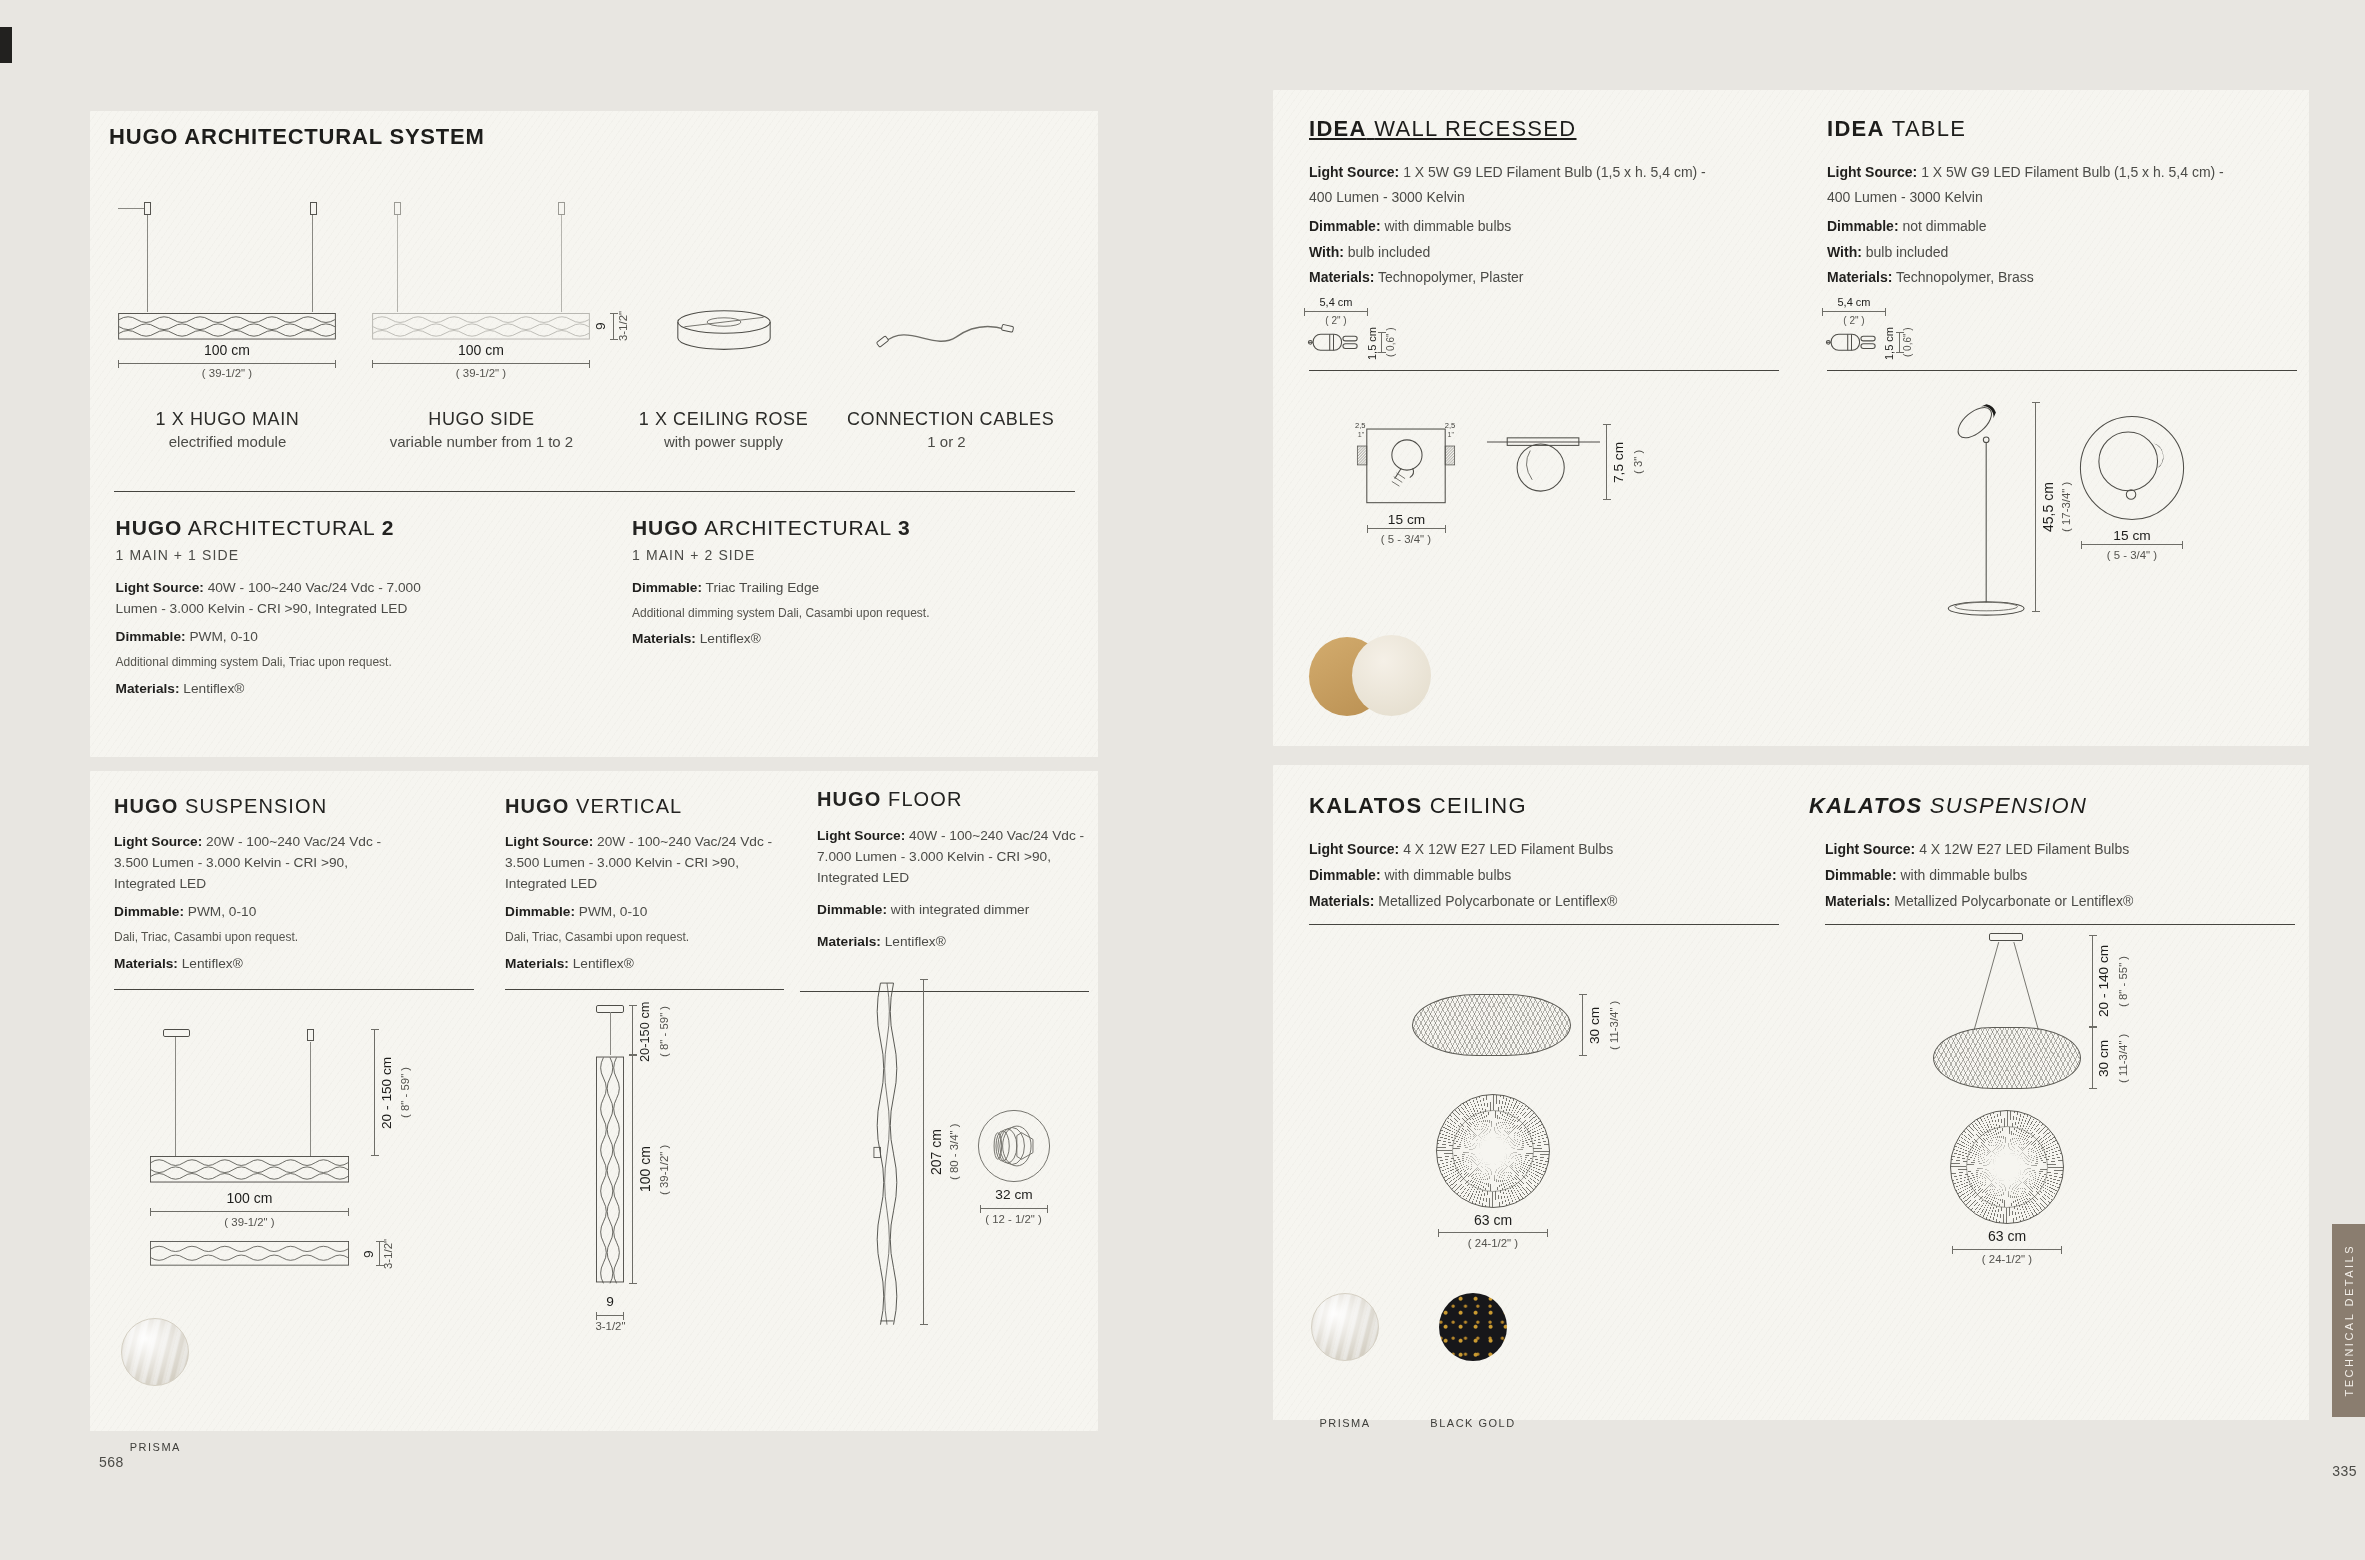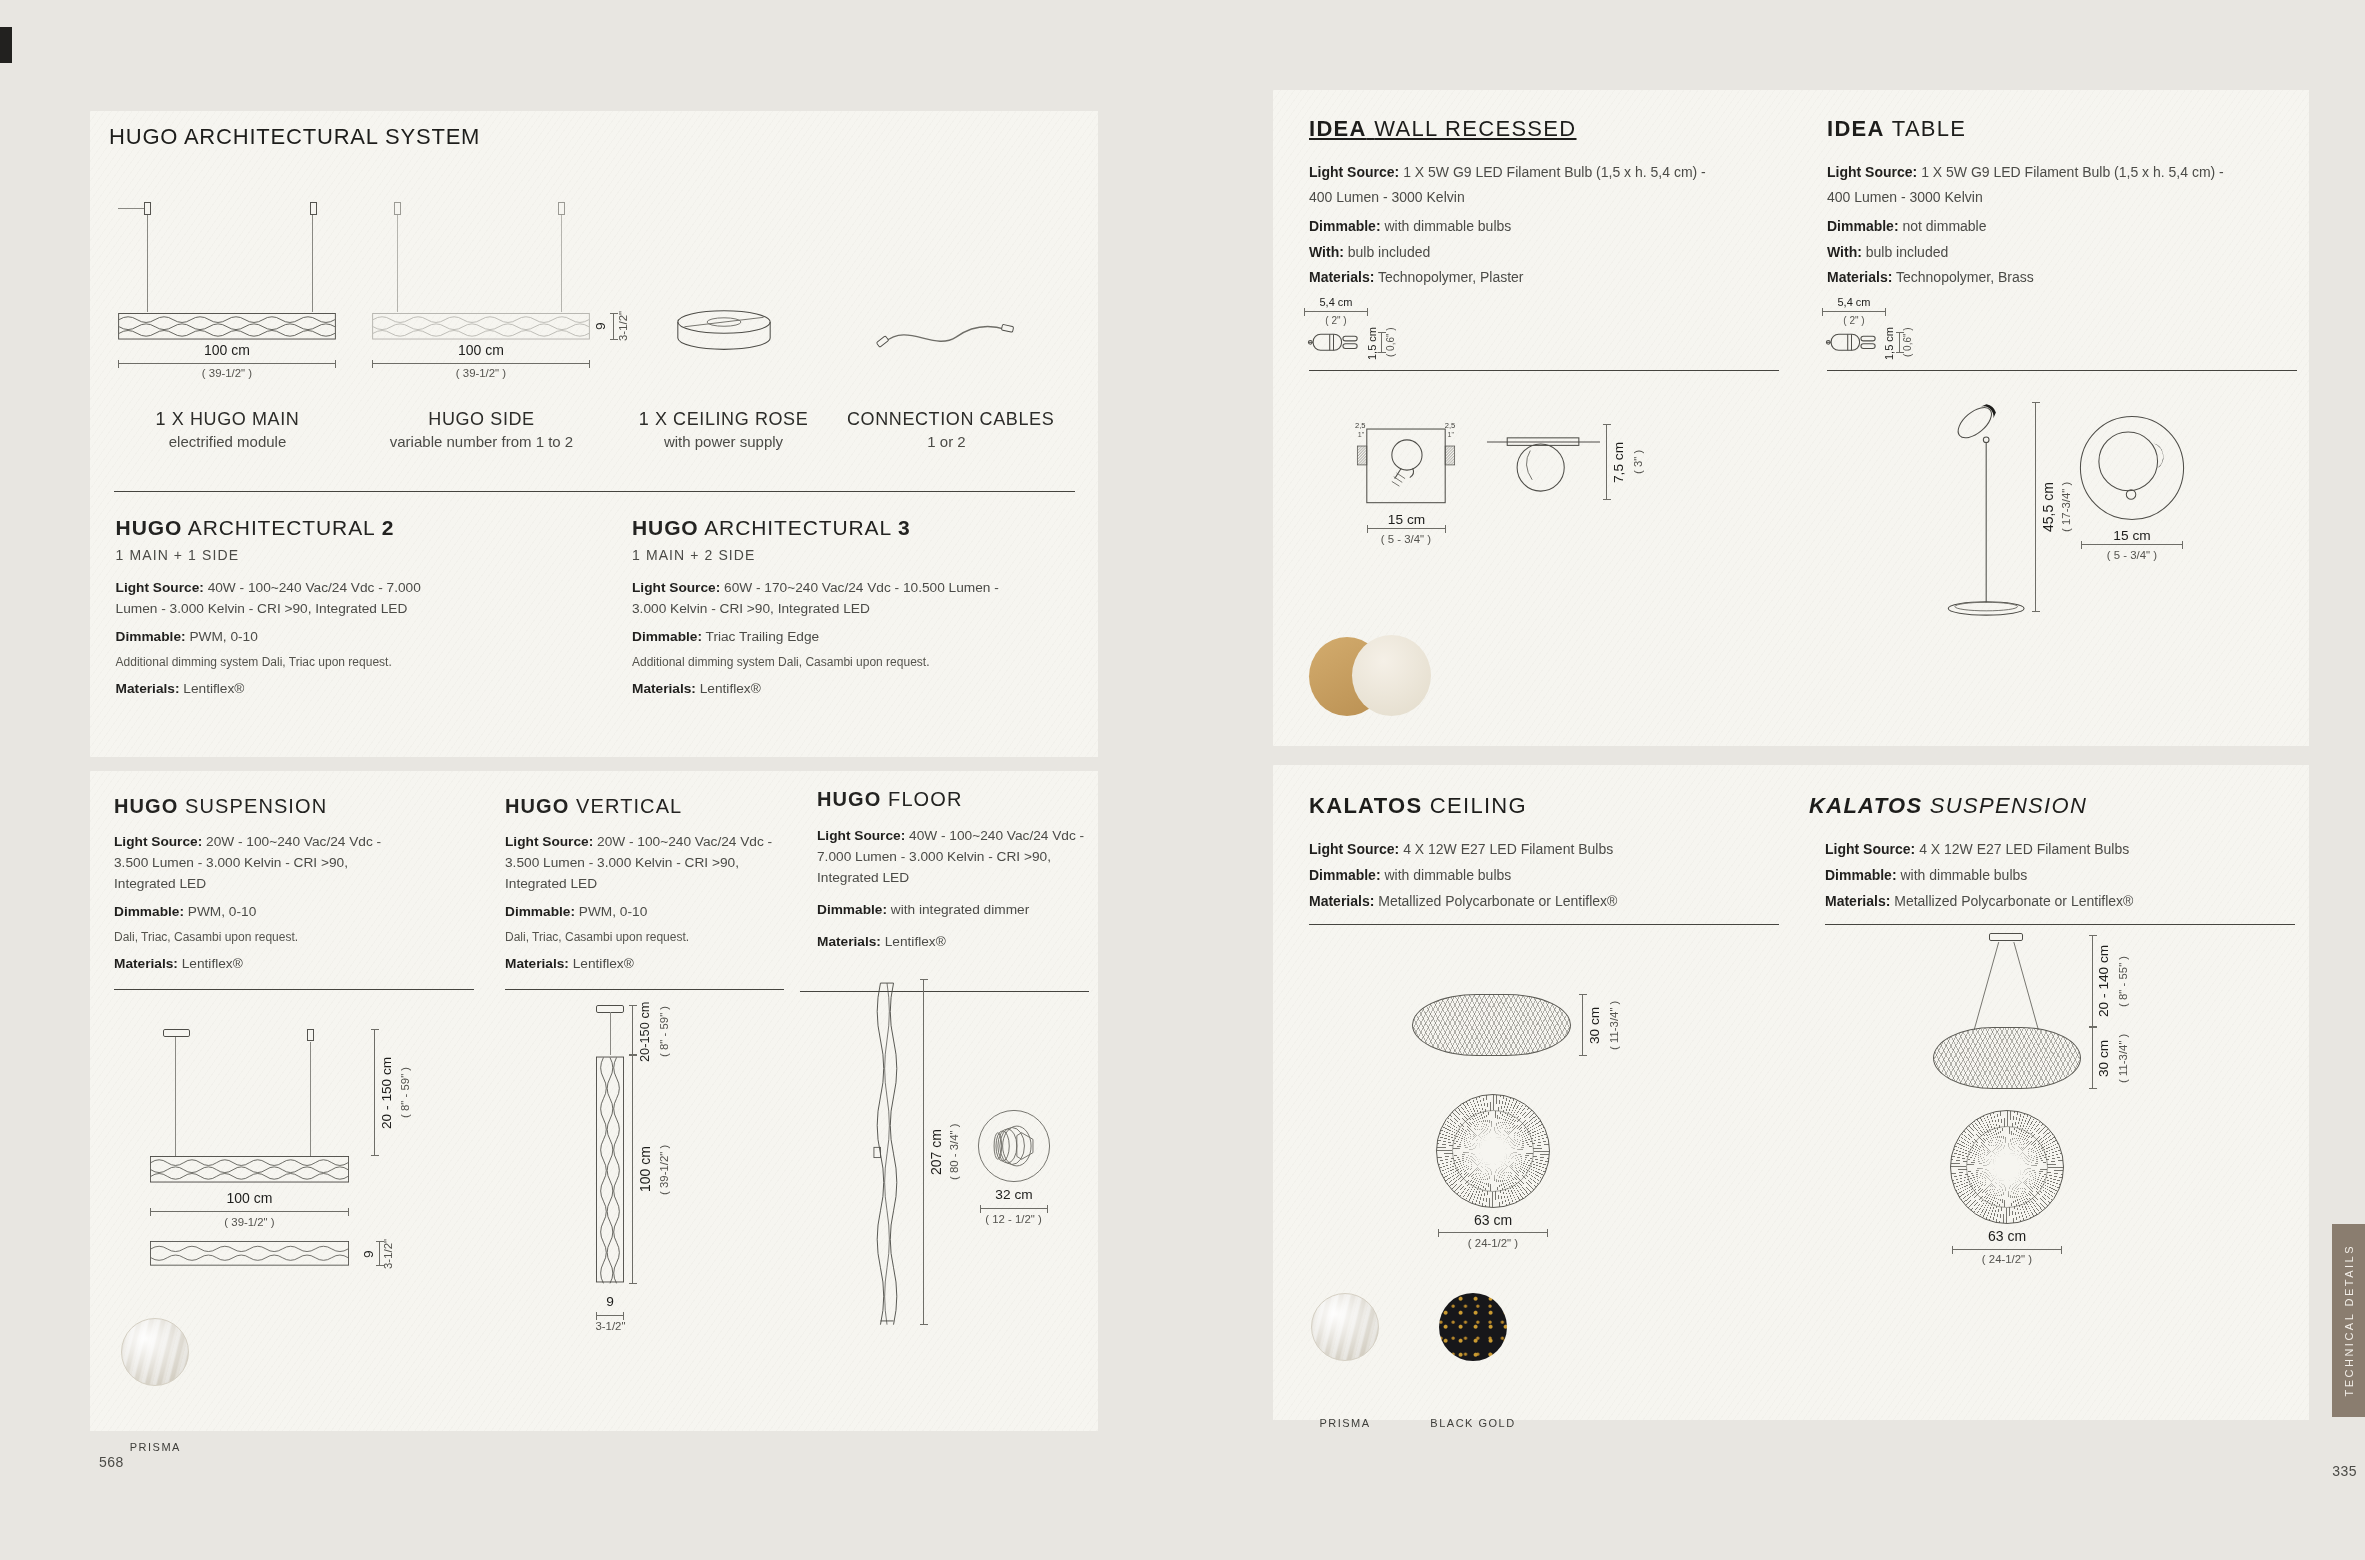--- a/index.html
+++ b/index.html
@@ -3,21 +3,21 @@
 <meta charset="utf-8">
 <style>
   * { margin:0; padding:0; box-sizing:border-box; font-family:"Liberation Sans", sans-serif; }
   html,body { width:2366px; height:1561px; }
   body { position:relative; background:#e8e6e1; overflow:hidden; color:#1d1d1b; }
   .abs { position:absolute; }
   .panel { position:absolute; background:#f6f5f0;
            background-image:repeating-linear-gradient(125deg, rgba(120,115,100,0.03) 0 0.9px, transparent 0.9px 5.7px); }
   .ptitle { font-size:22px; font-weight:300; letter-spacing:1.3px; color:#1d1d1b; white-space:nowrap; }
   .ptitle b { font-weight:800; }
-  .ptitle.allbold { font-weight:400; letter-spacing:0.8px; }
+  .ptitle.allbold { font-weight:700; letter-spacing:0.8px; }
   .arch-title { font-size:21px; font-weight:300; letter-spacing:0.9px; white-space:nowrap; color:#232321; }
   .arch-title b { font-weight:800; }
   .prod-title { font-size:20px; font-weight:300; letter-spacing:1.1px; white-space:nowrap; color:#232321; }
   .prod-title b { font-weight:800; }
   .subtitle { font-size:14px; letter-spacing:1.1px; color:#4a4a46; }
   .specs { position:absolute; }
   .spec { font-size:13.7px; line-height:1.52; color:#4b4b47; margin:0 0 7.6px; }
   .spec b { color:#201f1d; font-weight:700; }
   .spec.note { font-size:12px; color:#55544e; margin-top:-2.8px; }
   .spec.roomy { line-height:1.85; margin:0; }
@@ -150,21 +150,20 @@
   </div>
 
   <div>
     <h3 class="arch-title abs" style="left:542px;top:405px;">
       <b>HUGO</b>
       <span>ARCHITECTURAL</span>
       <b>3</b>
     </h3>
     <div class="subtitle abs" style="left:542px;top:436px;">1 MAIN + 2 SIDE</div>
     <div class="specs" style="left:542px;top:467px;width:379px;">
-      <p class="spec"><b>Light Source:</b> <span>60W - 170~240 Vac/24 Vdc - 10.500 Lumen - 3.000 Kelvin - CRI &gt;90, Integrated LED</span></p>
       <p class="spec"><b>Dimmable:</b> <span>Triac Trailing Edge</span></p>
       <p class="spec note"><span>Additional dimming system Dali, Casambi upon request.</span></p>
       <p class="spec"><b>Materials:</b> <span>Lentiflex®</span></p>
     </div>
   </div>
 </section>
 
 <section class="panel" style="left:90px;top:771px;width:1008px;height:660px;">
 
   <h3 class="prod-title abs" style="left:24px;top:24px;">

